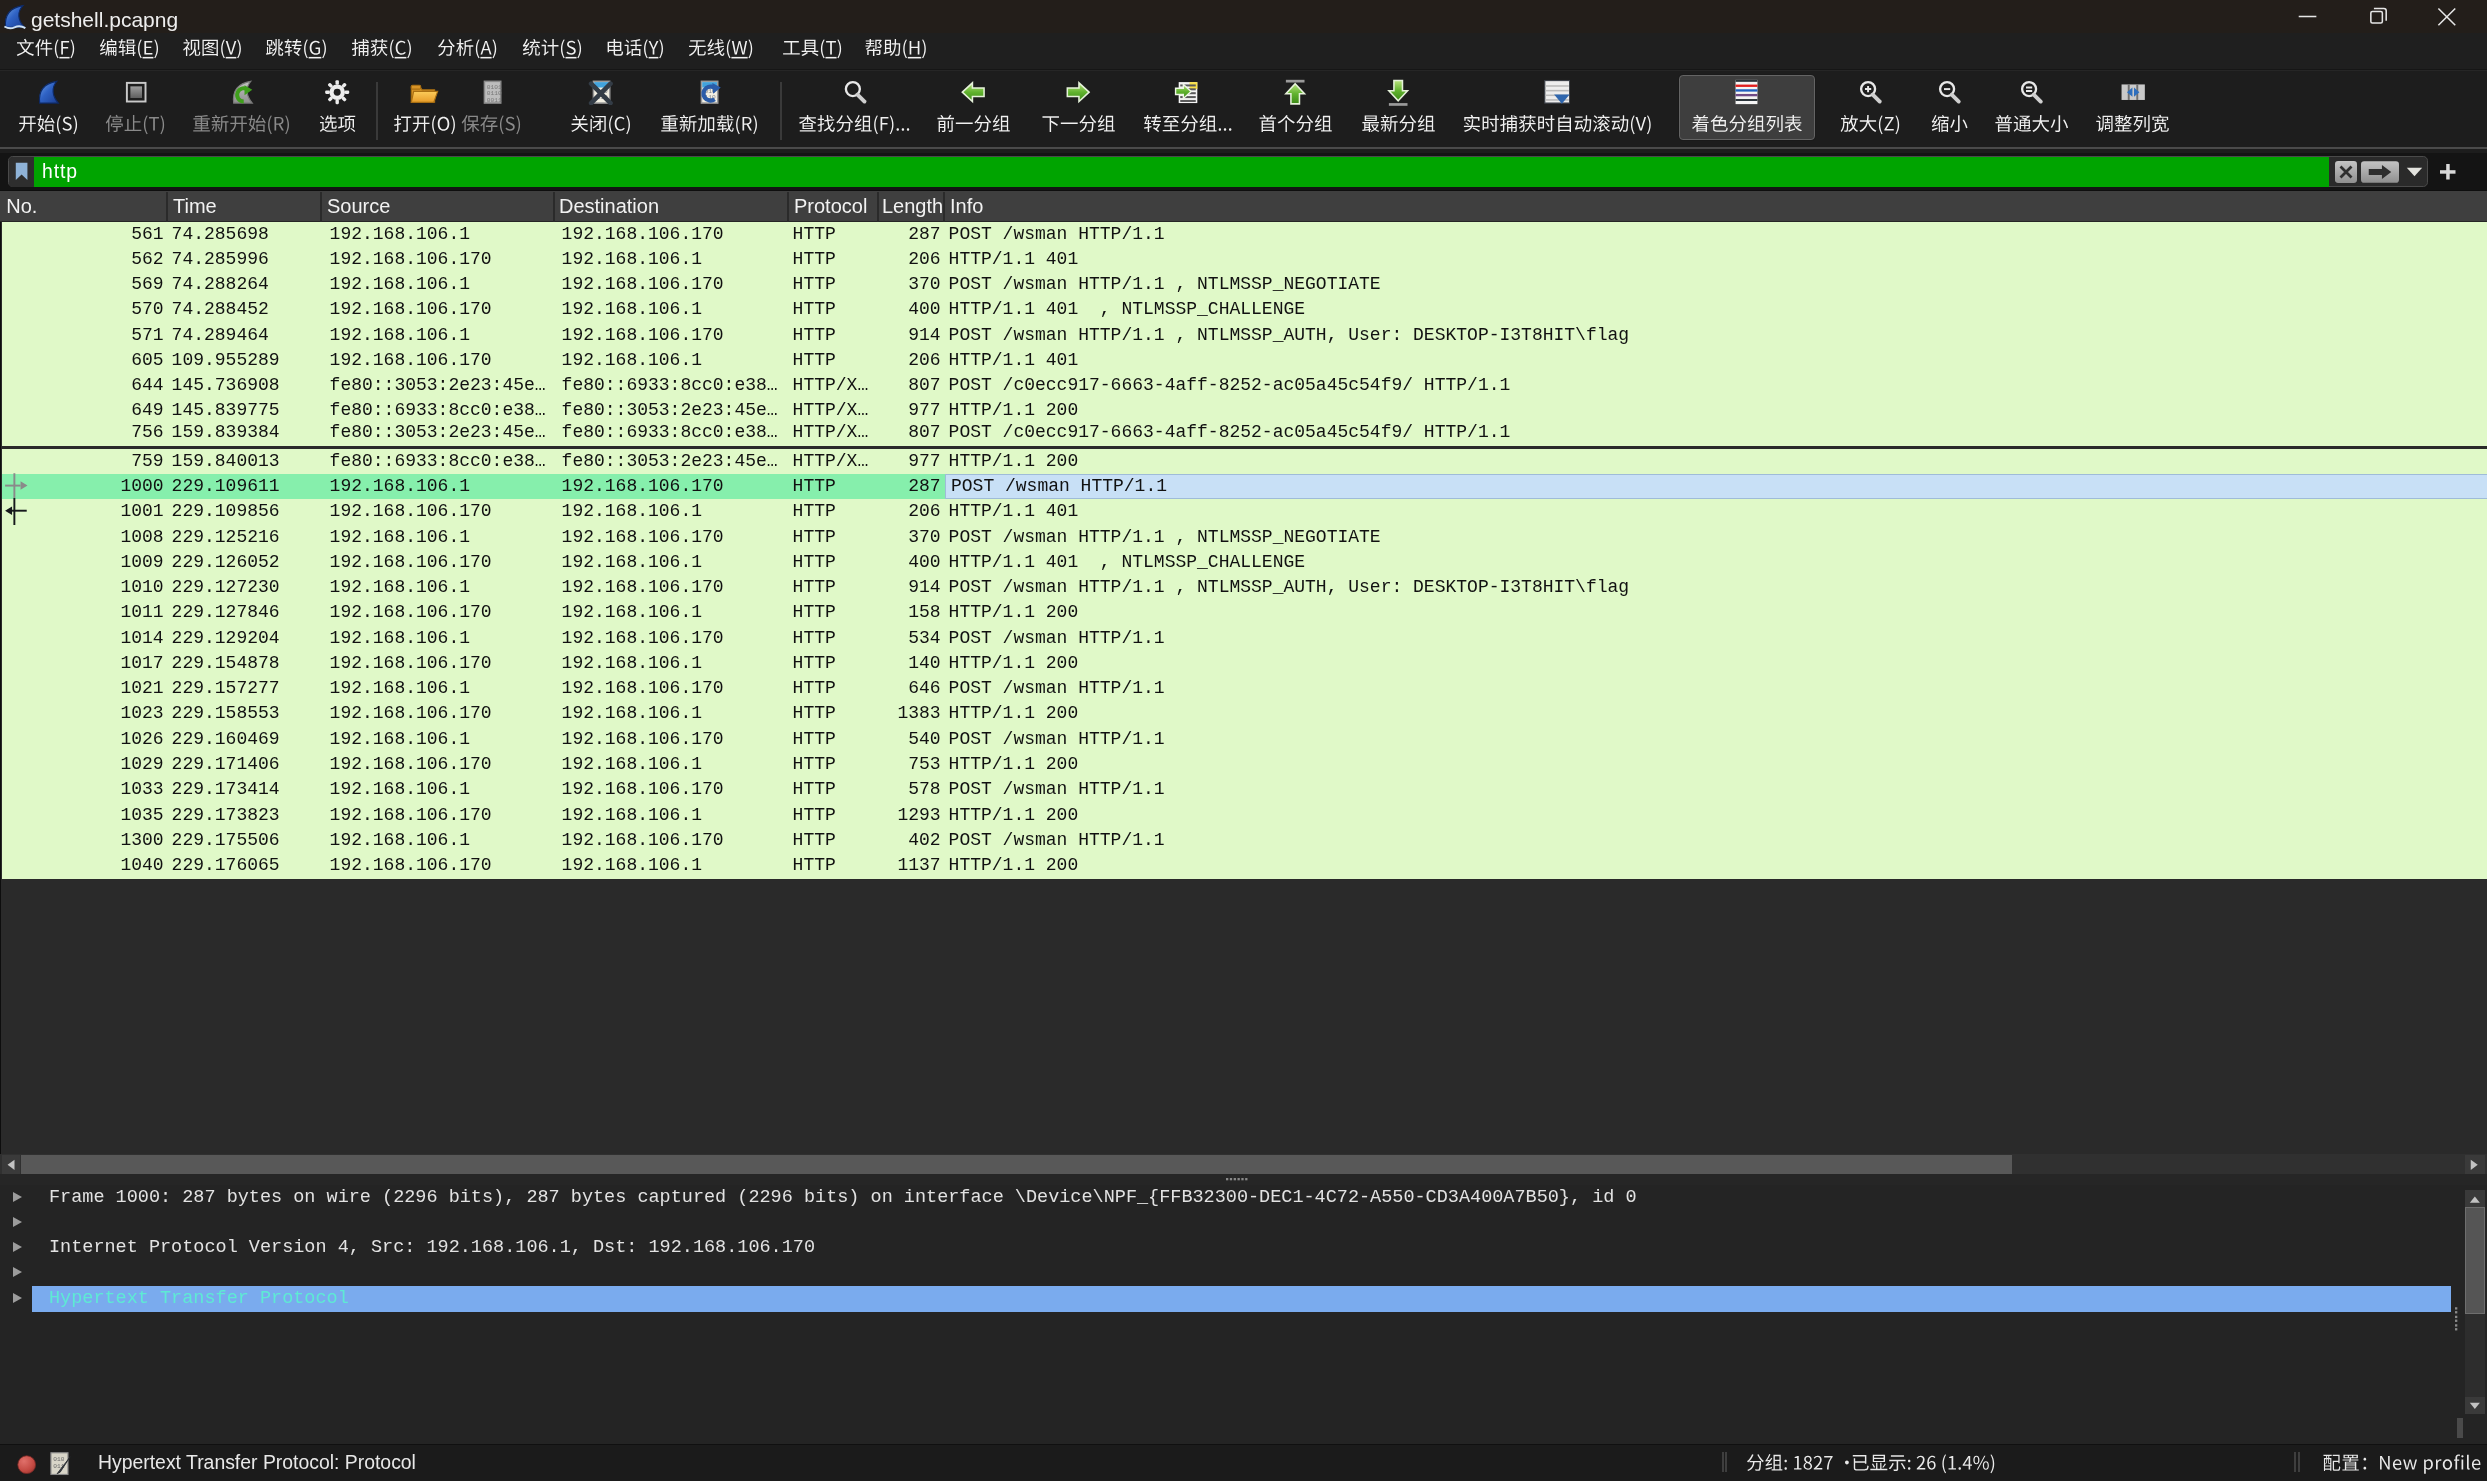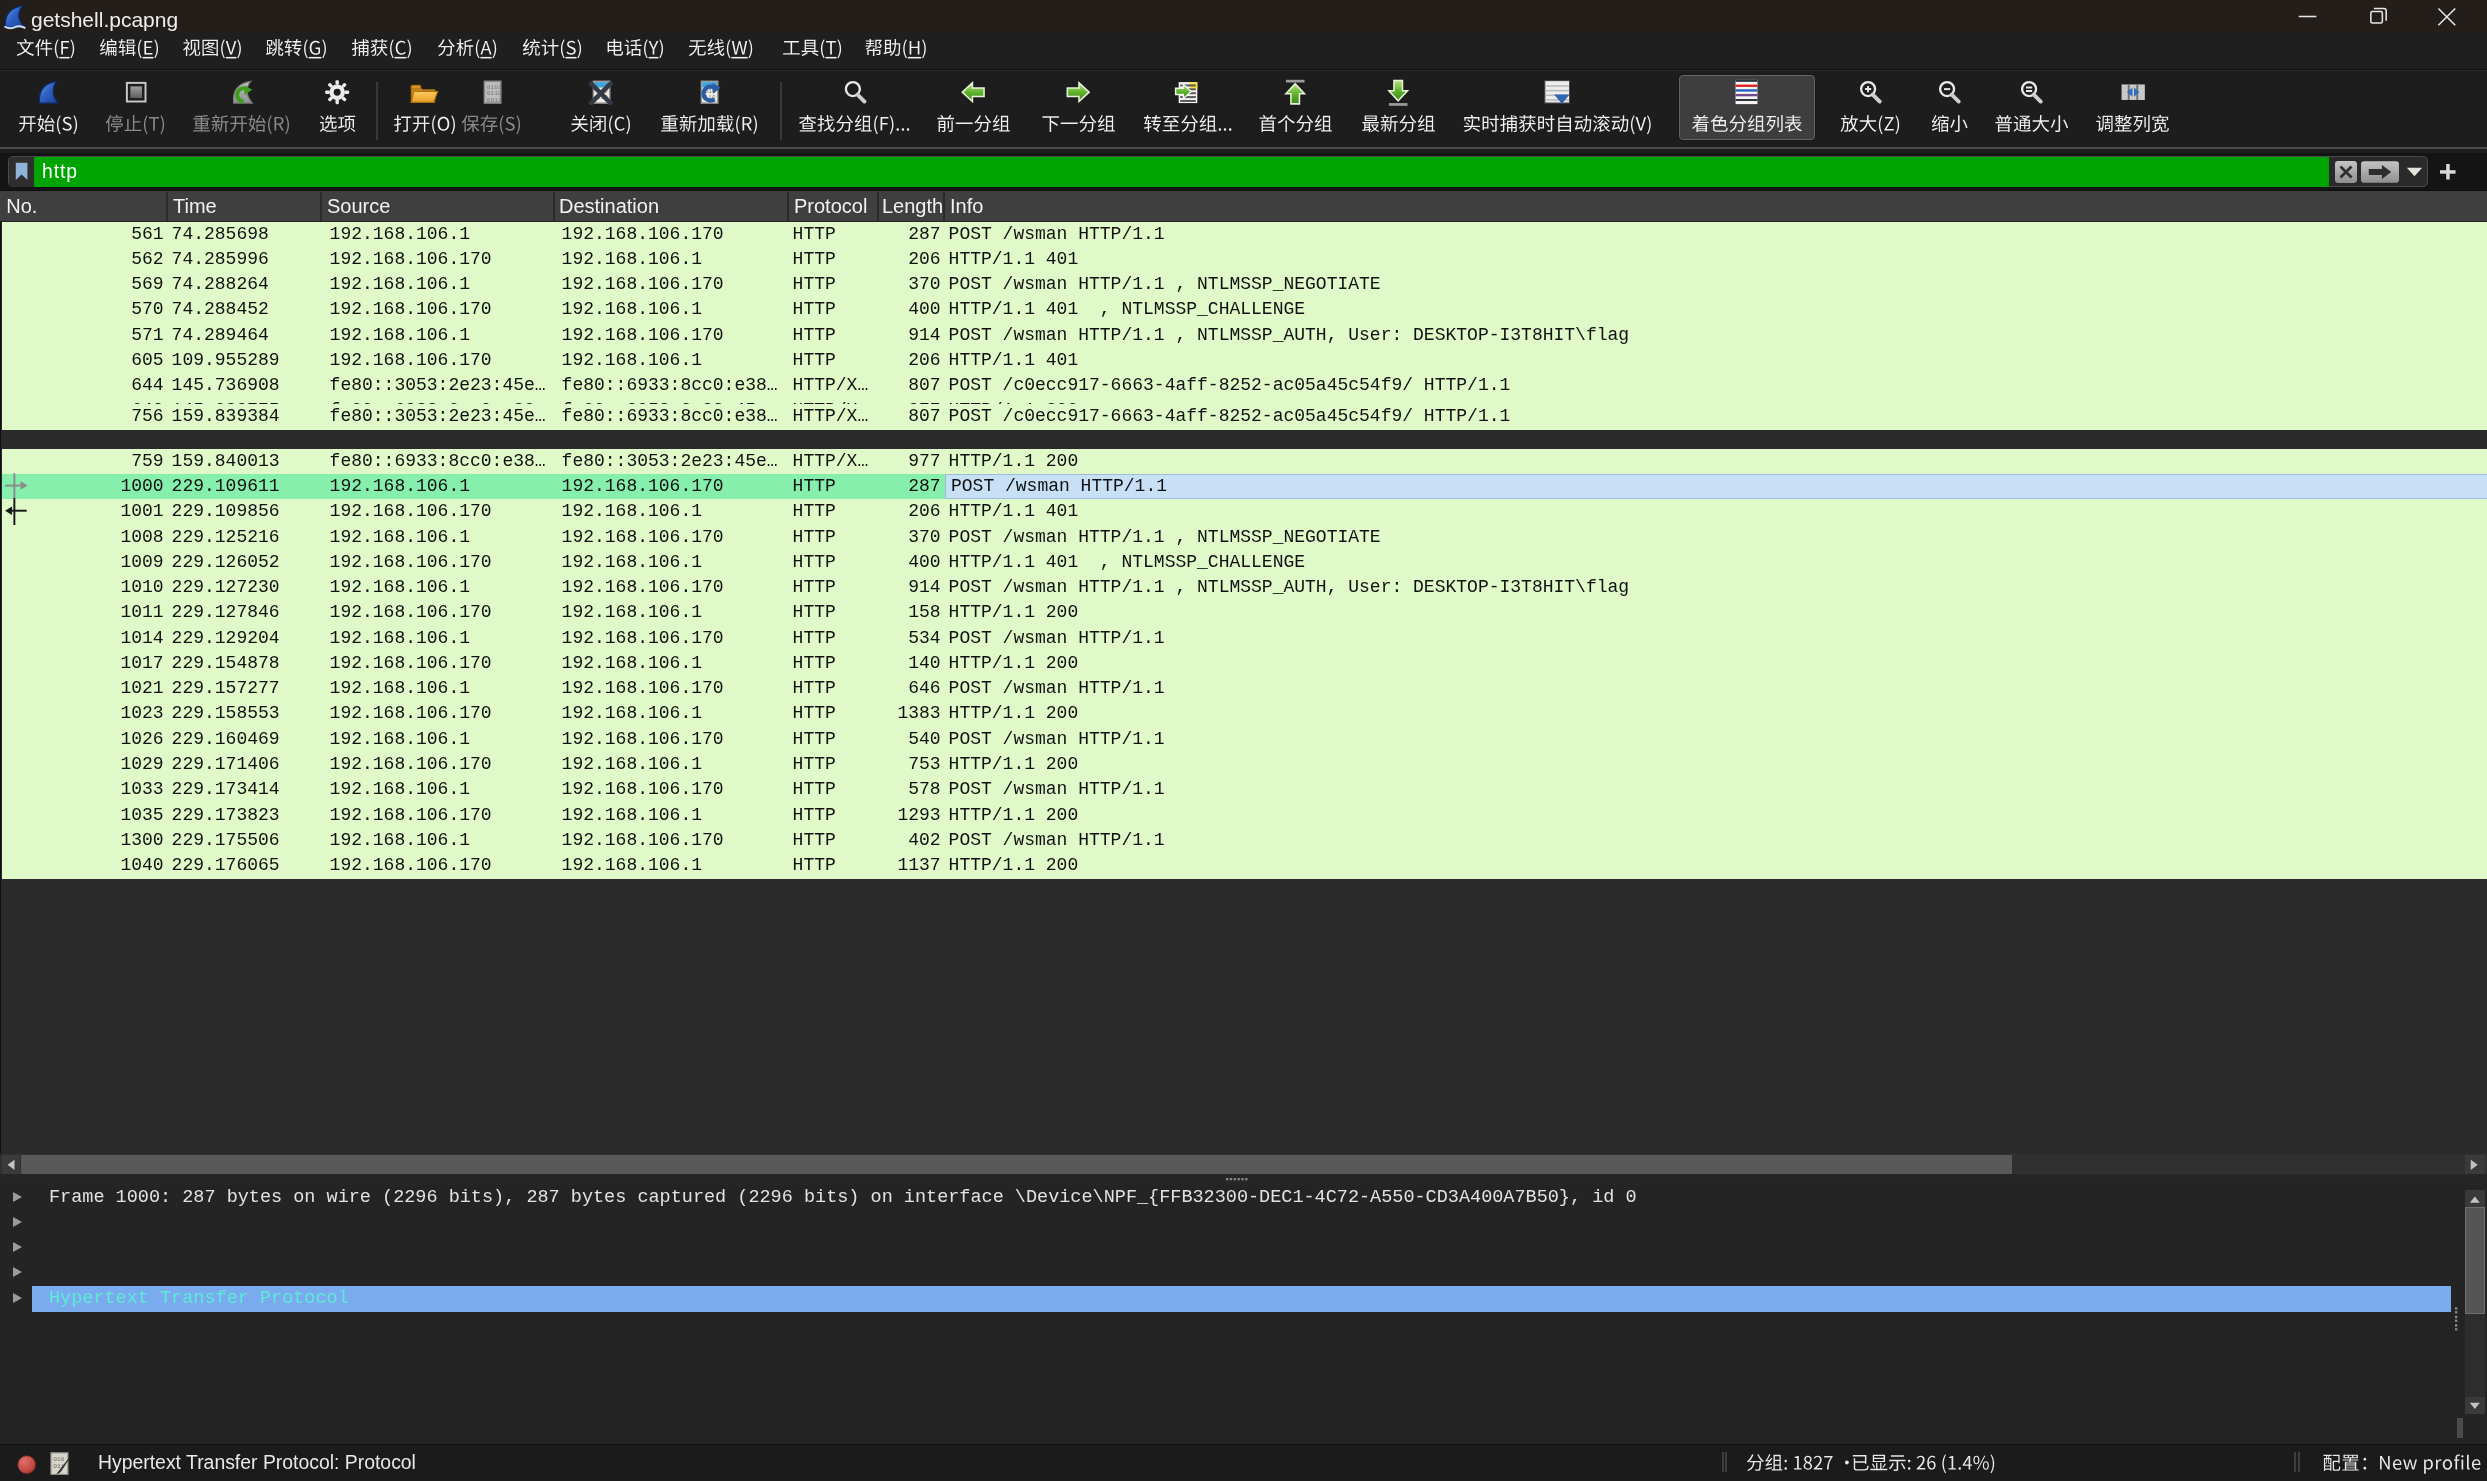--- a/index.html
+++ b/index.html
@@ -358,21 +358,21 @@
 </div>
 <div class="row mono" style="top:348px">
 <span class="c-no">605</span><span class="c-time">109.955289</span><span class="c-src">192.168.106.170</span><span class="c-dst">192.168.106.1</span><span class="c-pro">HTTP</span><span class="c-len">206</span><span class="c-info">HTTP/1.1 401 </span>
 </div>
 <div class="row mono" style="top:373px">
 <span class="c-no">644</span><span class="c-time">145.736908</span><span class="c-src">fe80::3053:2e23:45e…</span><span class="c-dst">fe80::6933:8cc0:e38…</span><span class="c-pro">HTTP/X…</span><span class="c-len">807</span><span class="c-info">POST /c0ecc917-6663-4aff-8252-ac05a45c54f9/ HTTP/1.1 </span>
 </div>
 <div class="row mono" style="top:398px">
 <span class="c-no">649</span><span class="c-time">145.839775</span><span class="c-src">fe80::6933:8cc0:e38…</span><span class="c-dst">fe80::3053:2e23:45e…</span><span class="c-pro">HTTP/X…</span><span class="c-len">977</span><span class="c-info">HTTP/1.1 200 </span>
 </div>
-<div class="row mono" style="top:404px">
+<div class="row mono" style="top:420px">
 <span class="c-no">756</span><span class="c-time">159.839384</span><span class="c-src">fe80::3053:2e23:45e…</span><span class="c-dst">fe80::6933:8cc0:e38…</span><span class="c-pro">HTTP/X…</span><span class="c-len">807</span><span class="c-info">POST /c0ecc917-6663-4aff-8252-ac05a45c54f9/ HTTP/1.1 </span>
 </div>
 <div class="row mono" style="top:449px">
 <span class="c-no">759</span><span class="c-time">159.840013</span><span class="c-src">fe80::6933:8cc0:e38…</span><span class="c-dst">fe80::3053:2e23:45e…</span><span class="c-pro">HTTP/X…</span><span class="c-len">977</span><span class="c-info">HTTP/1.1 200 </span>
 </div>
 <div class="row mono" style="top:474px;background:#86efac">
 <span class="c-no">1000</span><span class="c-time">229.109611</span><span class="c-src">192.168.106.1</span><span class="c-dst">192.168.106.170</span><span class="c-pro">HTTP</span><span class="c-len">287</span>
 <span style="left:943px;width:1543px;top:0.4px;height:24.5px;background:#c8e0f6;border:1.6px solid #9fbcd8;line-height:22.5px;padding-left:5.4px">POST /wsman HTTP/1.1 </span>
 </div>
 <div class="row mono" style="top:499px">
@@ -442,21 +442,21 @@
     <rect x="0" y="0" width="3" height="3" fill="#8a8a8a"></rect>
     <rect x="5" y="0" width="3" height="3" fill="#8a8a8a"></rect>
     <rect x="10" y="0" width="3" height="3" fill="#8a8a8a"></rect>
     <rect x="15" y="0" width="3" height="3" fill="#8a8a8a"></rect>
     <rect x="20" y="0" width="3" height="3" fill="#8a8a8a"></rect>
     <rect x="25" y="0" width="3" height="3" fill="#8a8a8a"></rect>
   </svg>
 <div id="details"></div>
 <div class="drow mono" style="top:1185px"><div class="tri"></div><span class="txt">Frame 1000: 287 bytes on wire (2296 bits), 287 bytes captured (2296 bits) on interface \Device\NPF_{FFB32300-DEC1-4C72-A550-CD3A400A7B50}, id 0</span></div>
 <div class="drow mono" style="top:1210px"><div class="tri"></div></div>
-<div class="drow mono" style="top:1235px"><div class="tri"></div></div>
+<div class="drow mono" style="top:1235px"><div class="tri"></div><span class="txt">Internet Protocol Version 4, Src: 192.168.106.1, Dst: 192.168.106.170</span></div>
 <div class="drow mono" style="top:1260px"><div class="tri"></div></div>
 <div class="drow mono" style="top:1286px"><div class="tri"></div><div class="abs" style="left:32px;top:0;width:2419px;height:26px;background:#7aabee"></div><span class="txt" style="color:#5eead4;z-index:2">Hypertext Transfer Protocol</span></div>
 <div class="abs" style="left:2465px;top:1190px;width:20px;height:17px;background:#3a3a3a"></div>
 <svg class="abs" style="left:2469px;top:1195px" width="11.7" height="8.5" viewBox="0 0 15 11">
     <path d="M1,10 L7.5,2 L14,10 Z" fill="#c2c2c2"></path>
   </svg>
 <div class="abs" style="left:2465px;top:1207px;width:20px;height:207px;background:#2d2d2d"></div>
 <div class="abs" style="left:2465px;top:1207px;width:20px;height:107px;background:#555555;border:0.8px solid #6e6e6e"></div>
 <div class="abs" style="left:2465px;top:1397px;width:20px;height:17px;background:#3a3a3a"></div>
 <svg class="abs" style="left:2469px;top:1402px" width="11.7" height="8.5" viewBox="0 0 15 11">

